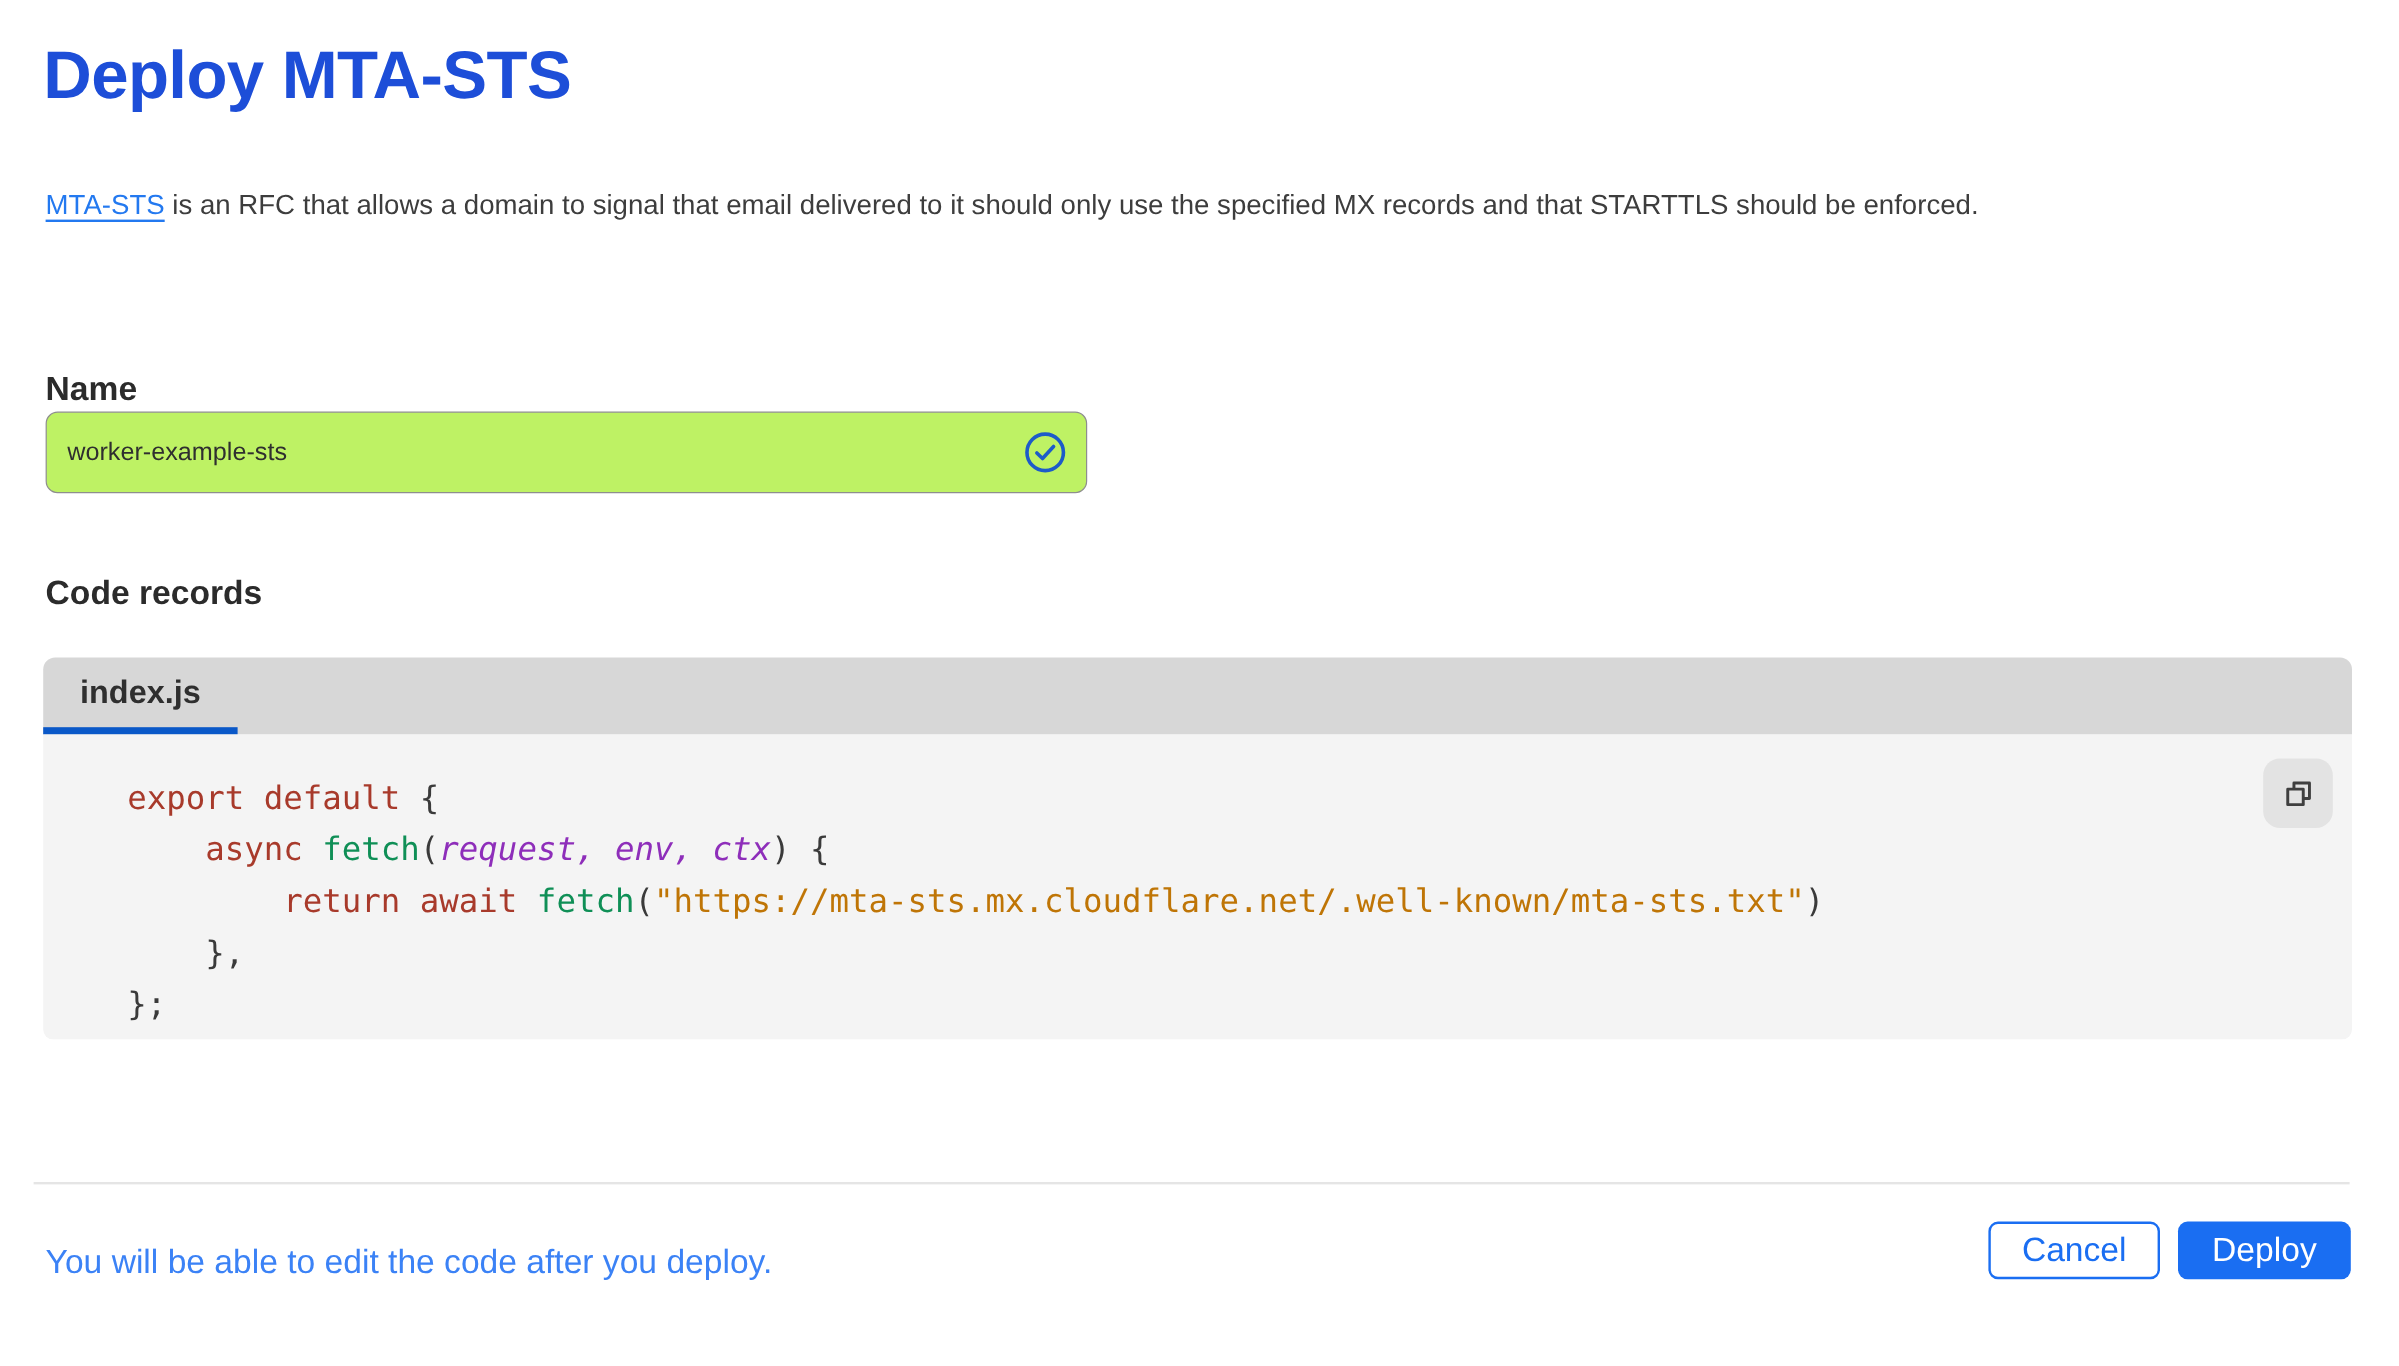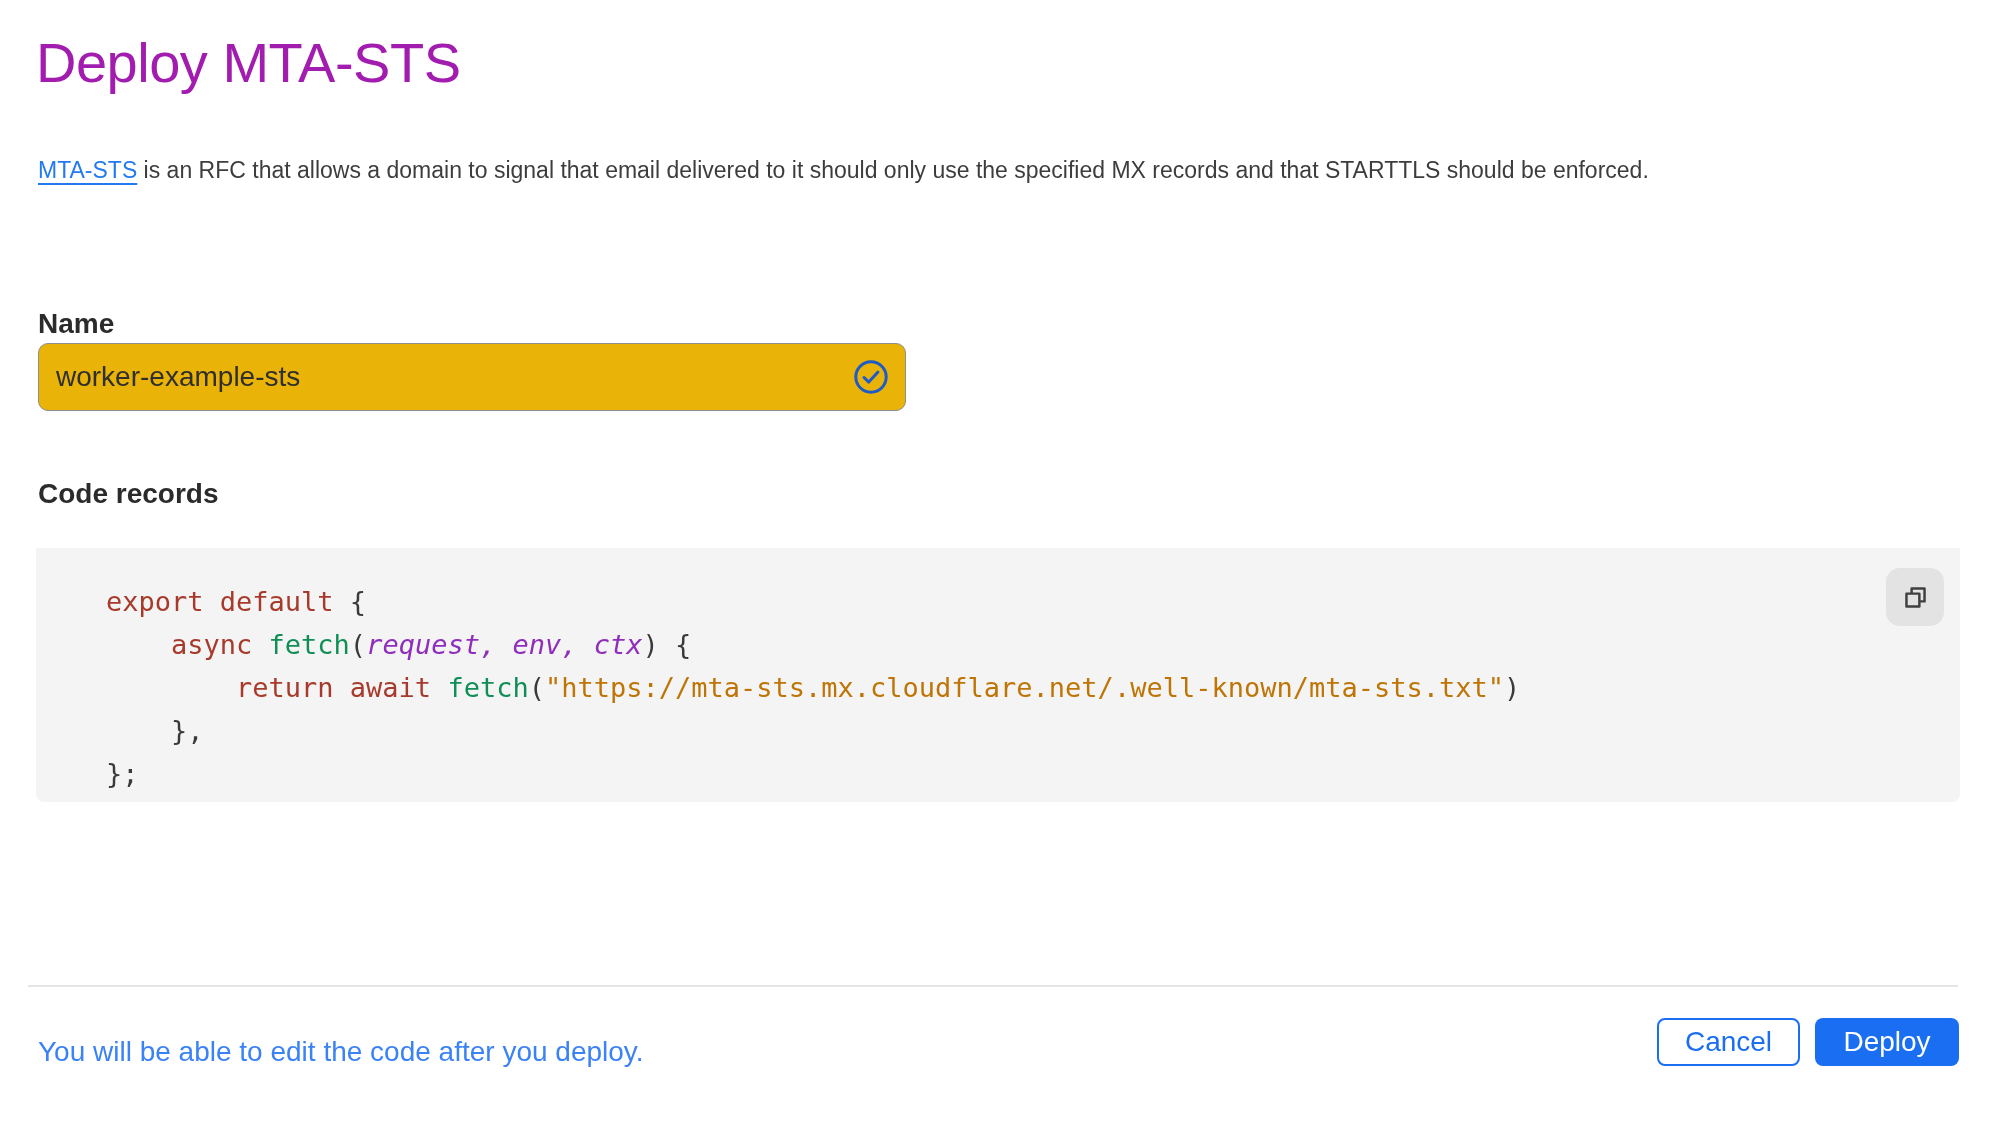--- a/index.html
+++ b/index.html
@@ -5,40 +5,40 @@
   html,body{margin:0;padding:0;background:#fff;}
   body{
     position:relative;
     width:1999px;height:1138px;
     font-family:"Liberation Sans", sans-serif;
     color:#2f2f2f;
     overflow:hidden;
   }
   .page-title{
     position:absolute;left:36px;top:30px;
-    font-size:56px;font-weight:400;color:#a21caf;
+    font-size:56px;font-weight:700;color:#1d4ed8;
     letter-spacing:-0.5px;margin:0;
   }
   .description{
     position:absolute;left:38px;top:139px;width:1872px;
     font-size:23px;line-height:63px;color:#3d3d3d;margin:0;
   }
   .description a{
     color:var(--link-blue);text-decoration:underline;
     text-underline-offset:5px;cursor:pointer;
   }
   .field-label{
     position:absolute;left:38px;top:308px;
     font-size:28px;font-weight:700;color:#2b2b2b;
   }
   .input-wrap{position:absolute;left:38px;top:343px;width:868px;height:68px;}
   .input-wrap input{
     width:100%;height:100%;box-sizing:border-box;
-    border:1.5px solid #8e8e8e;border-radius:10px;background:#eab308;
-    padding:0 70px 0 17px;font-size:28px;color:#2f2f2f;
+    border:1.5px solid #8e8e8e;border-radius:10px;background:#bef264;
+    padding:0 70px 0 17px;font-size:21px;color:#2f2f2f;
     font-family:"Liberation Sans", sans-serif;outline:none;
   }
   .input-check{
     position:absolute;right:16px;top:50%;transform:translateY(-50%);
     width:38px;height:38px;display:block;
   }
   .section-label{
     position:absolute;left:38px;top:478px;
     font-size:28px;font-weight:700;color:#2b2b2b;
   }
@@ -110,20 +110,25 @@
   <input type="text" value="worker-example-sts" style="">
   <svg class="input-check" viewBox="0 0 24 24" fill="none">
     <circle cx="12" cy="12" r="9.6" stroke="#1d5bc9" stroke-width="1.9"></circle>
     <path d="M7.6 12.3 L10.6 15.2 L16.4 8.9" stroke="#1d5bc9" stroke-width="1.9" stroke-linecap="round" stroke-linejoin="round"></path>
   </svg>
 </div>
 
 <div class="section-label">Code records</div>
 
 <div class="code-card">
+  <div class="tabbar">
+    <div class="tab">
+      <span>index.js</span>
+    </div>
+  </div>
   <div class="code-area">
     <pre class="code-lines" id="code-lines"><div class="code-line"><span class="tok-kw">export default</span><span class="tok-pln"> {</span></div><div class="code-line"><span class="tok-pln">    </span><span class="tok-kw">async</span><span class="tok-pln"> </span><span class="tok-fn">fetch</span><span class="tok-pln">(</span><span class="tok-prm">request, env, ctx</span><span class="tok-pln">) {</span></div><div class="code-line"><span class="tok-pln">        </span><span class="tok-kw">return await</span><span class="tok-pln"> </span><span class="tok-fn">fetch</span><span class="tok-pln">(</span><span class="tok-str">"https://mta-sts.mx.cloudflare.net/.well-known/mta-sts.txt"</span><span class="tok-pln">)</span></div><div class="code-line"><span class="tok-pln">    },</span></div><div class="code-line"><span class="tok-pln">};</span></div></pre>
     <button class="copy-btn">
       <svg width="31" height="31" viewBox="0 0 24 24" fill="none">
         <path d="M9 9 V5 H19 V15 H15" stroke="#3f3f3f" stroke-width="1.9" stroke-linejoin="round"></path>
         <rect x="5" y="9" width="10" height="10" stroke="#3f3f3f" stroke-width="1.9" stroke-linejoin="round"></rect>
       </svg>
     </button>
   </div>
 </div>

